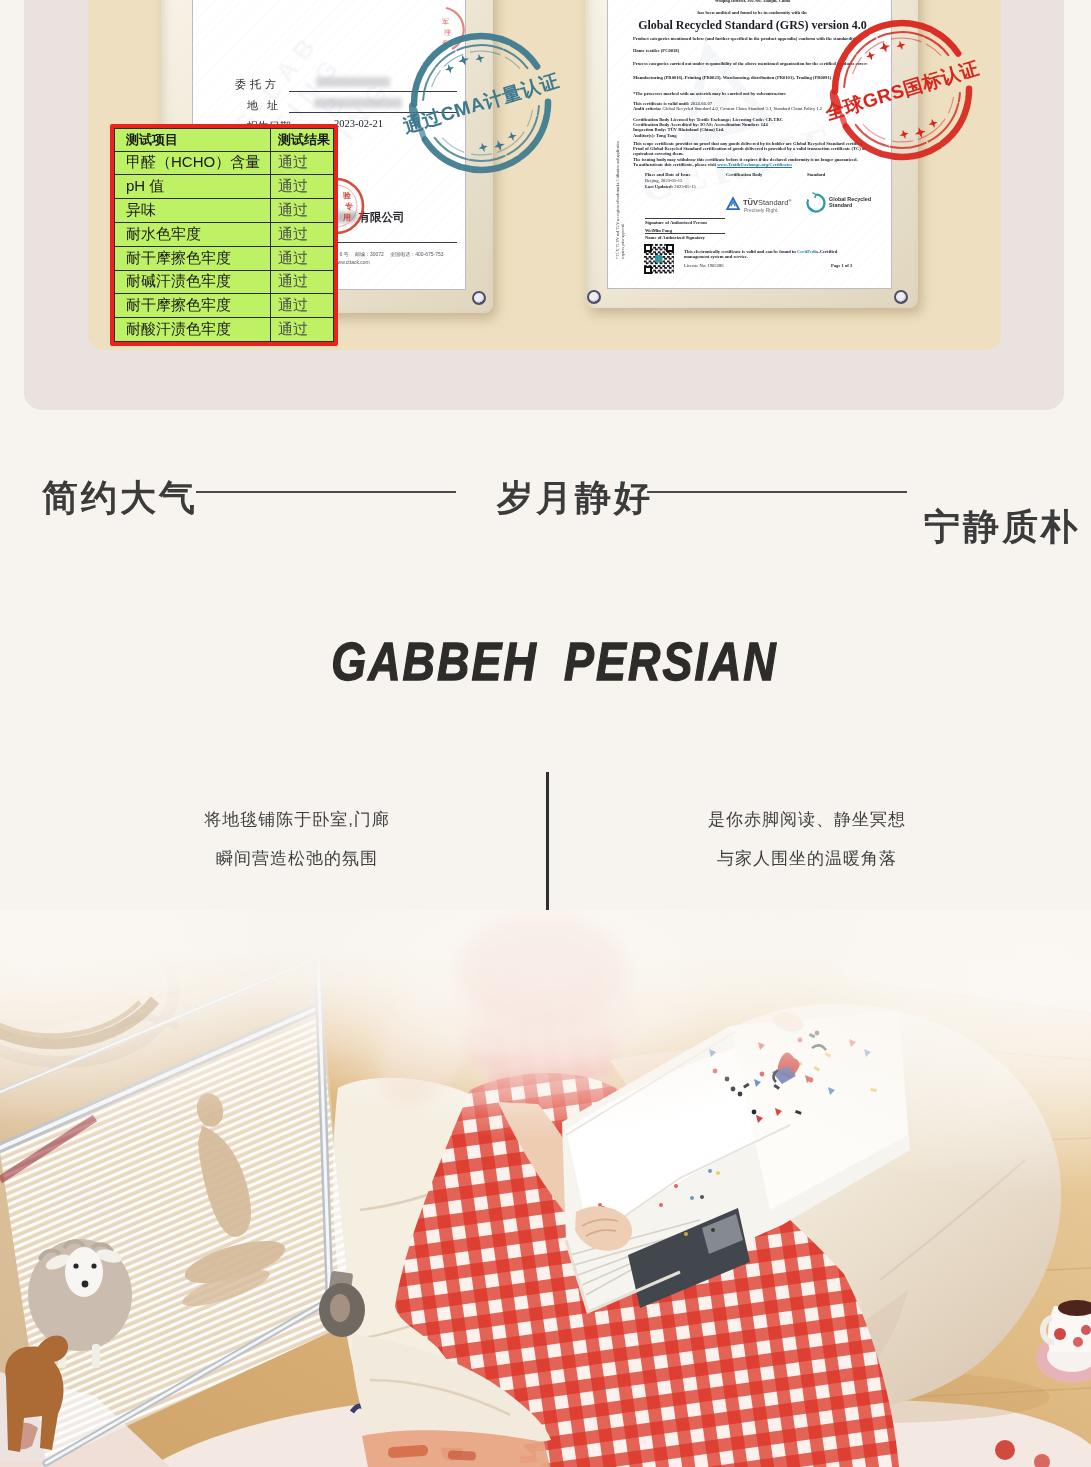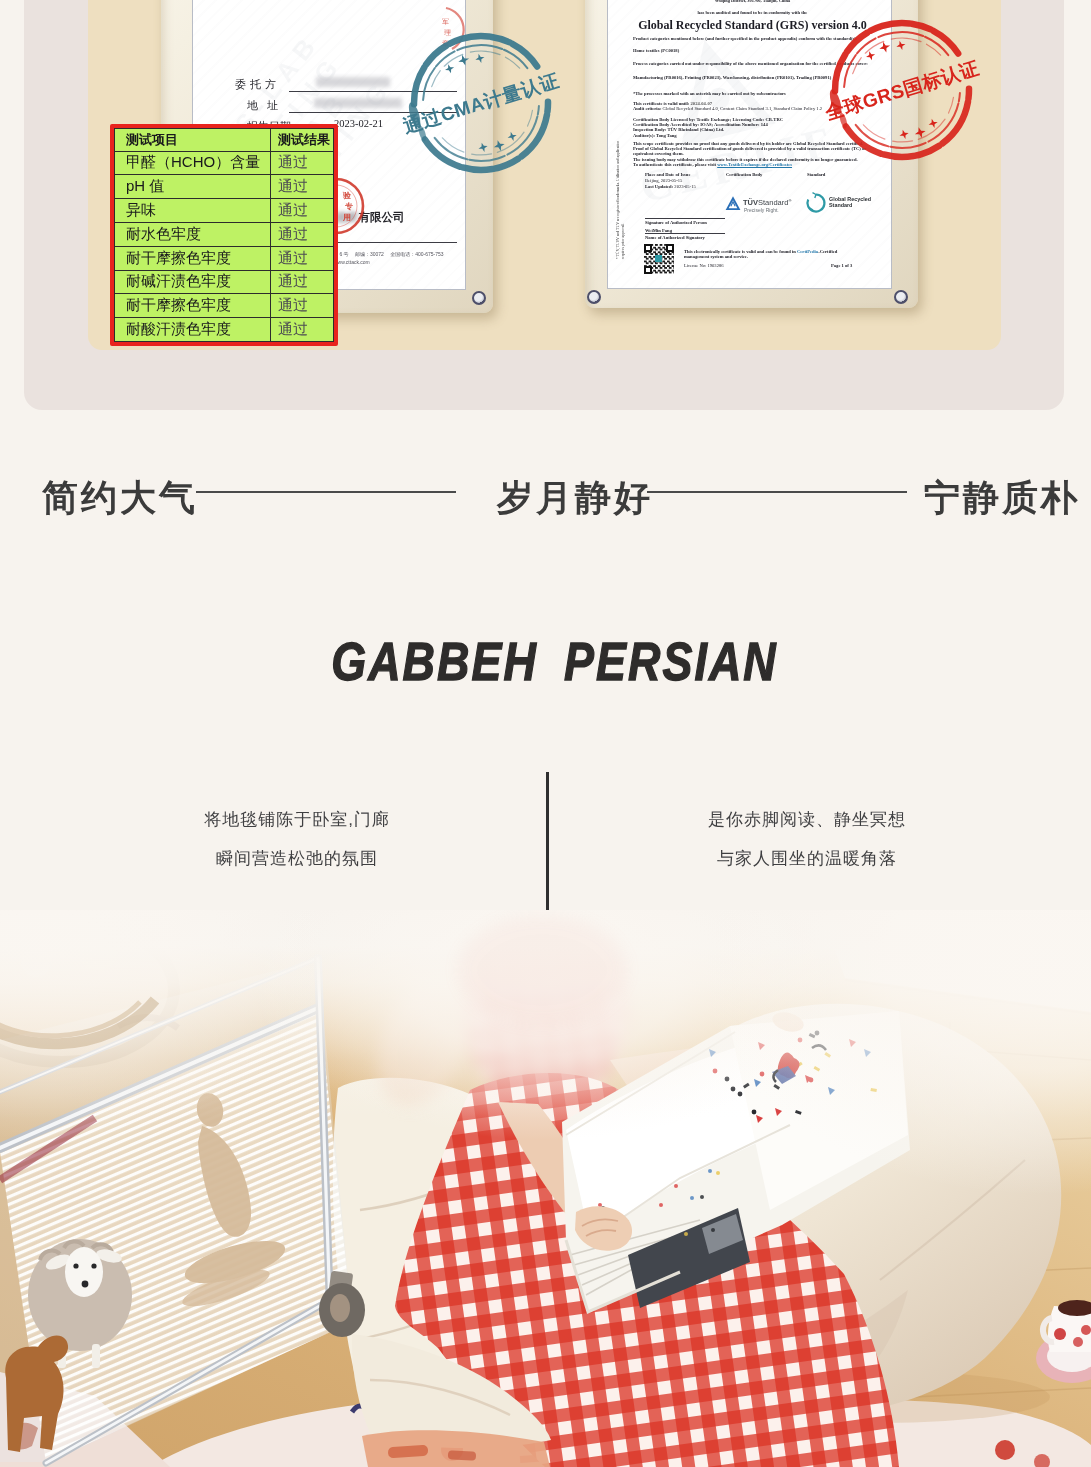--- a/index.html
+++ b/index.html
@@ -220,21 +220,21 @@
         <path d="M0,-5.6 L1.4,-1.4 L5.6,0 L1.4,1.4 L0,5.6 L-1.4,1.4 L-5.6,0 L-1.4,-1.4 Z"></path>
       </g>
 <text x="0" y="6.8" text-anchor="middle" font-family="Liberation Sans,sans-serif" font-weight="bold" font-size="19" fill="#d8251c" stroke="none" letter-spacing="0.5">全球GRS国标认证</text>
 </g>
 </svg>
 
 <div class="abs tagRow" style="left:42px;">简约大气</div>
 <div class="abs tagLine" style="left:196px;width:260px;"></div>
 <div class="abs tagRow" style="left:497px;">岁月静好</div>
 <div class="abs tagLine" style="left:647px;width:260px;"></div>
-<div class="abs tagRow" style="left:924px;">宁静质朴</div>
+<div class="abs tagRow" style="left:924px;margin-top:29px;">宁静质朴</div>
 
 <div class="abs" id="bigTitle">GABBEH PERSIAN</div>
 
 <div class="abs" id="vDivider"></div>
 <div class="abs colTxt" style="left:87px;top:808px;">将地毯铺陈于卧室,门廊</div>
 <div class="abs colTxt" style="left:87px;top:847px;">瞬间营造松弛的氛围</div>
 <div class="abs colTxt" style="left:597px;top:808px;">是你赤脚阅读、静坐冥想</div>
 <div class="abs colTxt" style="left:597px;top:847px;">与家人围坐的温暖角落</div>
 
 <div class="abs" id="photoWrap" style="left:0;top:910px;width:1091px;height:557px;">

